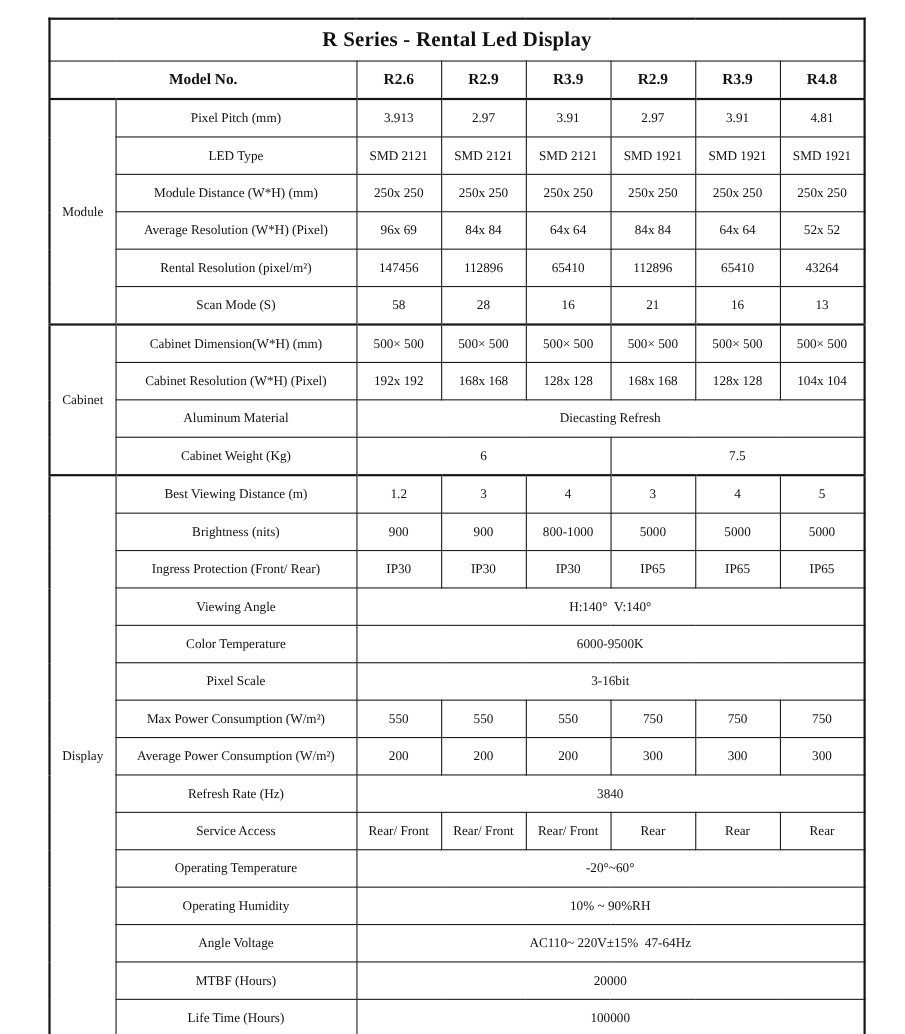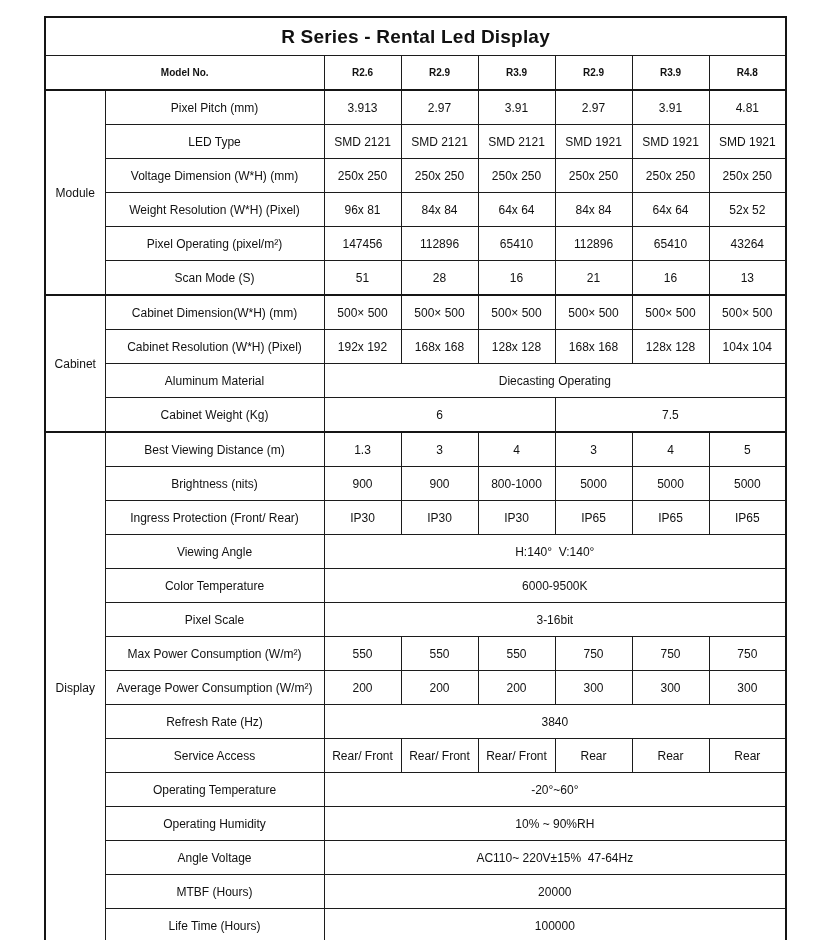--- a/index.html
+++ b/index.html
@@ -5,21 +5,21 @@
   html, body {
     margin: 0;
     padding: 0;
     background: #ffffff;
   }
   .page {
     width: 823px;
     height: 940px;
     box-sizing: border-box;
     padding: 16px 0 4px 44px;
-    font-family: Liberation Sans, sans-serif;
+    font-family: Liberation Serif, serif;
     color: #111111;
     background: #ffffff;
   }
   table.spec {
     border-collapse: collapse;
     table-layout: fixed;
     width: 741px;
     border: 2.5px solid #151515;
   }
   table.spec td {
@@ -33,21 +33,21 @@
     white-space: nowrap;
     background: #ffffff;
   }
   table.spec tr.title-row td {
     height: 37px;
     font-size: 19px;
     font-weight: bold;
     letter-spacing: 0.2px;
   }
   table.spec tr.header-row td {
-    font-size: 10px;
+    font-size: 14px;
     font-weight: bold;
   }
   table.spec tr.section-start td {
     border-top: 2.5px solid #151515;
     text-align: center;
   }
   table.spec td.section {
     font-size: 12px;
   }
   table.spec td.label {
@@ -98,49 +98,49 @@
         <tr>
           <td class="label">LED Type</td>
           <td class="val">SMD 2121</td>
           <td class="val">SMD 2121</td>
           <td class="val">SMD 2121</td>
           <td class="val">SMD 1921</td>
           <td class="val">SMD 1921</td>
           <td class="val">SMD 1921</td>
         </tr>
         <tr>
-          <td class="label">Voltage Dimension (W*H) (mm)</td>
-          <td class="val">250x 250</td>
-          <td class="val">250x 250</td>
-          <td class="val">250x 250</td>
-          <td class="val">250x 250</td>
-          <td class="val">250x 250</td>
-          <td class="val">250x 250</td>
-        </tr>
-        <tr>
-          <td class="label">Weight Resolution (W*H) (Pixel)</td>
-          <td class="val">96x 81</td>
+          <td class="label">Module Distance (W*H) (mm)</td>
+          <td class="val">250x 250</td>
+          <td class="val">250x 250</td>
+          <td class="val">250x 250</td>
+          <td class="val">250x 250</td>
+          <td class="val">250x 250</td>
+          <td class="val">250x 250</td>
+        </tr>
+        <tr>
+          <td class="label">Average Resolution (W*H) (Pixel)</td>
+          <td class="val">96x 69</td>
           <td class="val">84x 84</td>
           <td class="val">64x 64</td>
           <td class="val">84x 84</td>
           <td class="val">64x 64</td>
           <td class="val">52x 52</td>
         </tr>
         <tr>
-          <td class="label">Pixel Operating (pixel/m²)</td>
+          <td class="label">Rental Resolution (pixel/m²)</td>
           <td class="val">147456</td>
           <td class="val">112896</td>
           <td class="val">65410</td>
           <td class="val">112896</td>
           <td class="val">65410</td>
           <td class="val">43264</td>
         </tr>
         <tr>
           <td class="label">Scan Mode (S)</td>
-          <td class="val">51</td>
+          <td class="val">58</td>
           <td class="val">28</td>
           <td class="val">16</td>
           <td class="val">21</td>
           <td class="val">16</td>
           <td class="val">13</td>
         </tr>
         <tr class="section-start">
           <td class="section" rowspan="4">Cabinet</td>
           <td class="label">Cabinet Dimension(W*H) (mm)</td>
           <td class="val">500× 500</td>
@@ -154,31 +154,31 @@
           <td class="label">Cabinet Resolution (W*H) (Pixel)</td>
           <td class="val">192x 192</td>
           <td class="val">168x 168</td>
           <td class="val">128x 128</td>
           <td class="val">168x 168</td>
           <td class="val">128x 128</td>
           <td class="val">104x 104</td>
         </tr>
         <tr>
           <td class="label">Aluminum Material</td>
-          <td class="val" colspan="6">Diecasting Operating</td>
+          <td class="val" colspan="6">Diecasting Refresh</td>
         </tr>
         <tr>
           <td class="label">Cabinet Weight (Kg)</td>
           <td class="val" colspan="3">6</td>
           <td class="val" colspan="3">7.5</td>
         </tr>
         <tr class="section-start">
           <td class="section" rowspan="15">Display</td>
           <td class="label">Best Viewing Distance (m)</td>
-          <td class="val">1.3</td>
+          <td class="val">1.2</td>
           <td class="val">3</td>
           <td class="val">4</td>
           <td class="val">3</td>
           <td class="val">4</td>
           <td class="val">5</td>
         </tr>
         <tr>
           <td class="label">Brightness (nits)</td>
           <td class="val">900</td>
           <td class="val">900</td>

